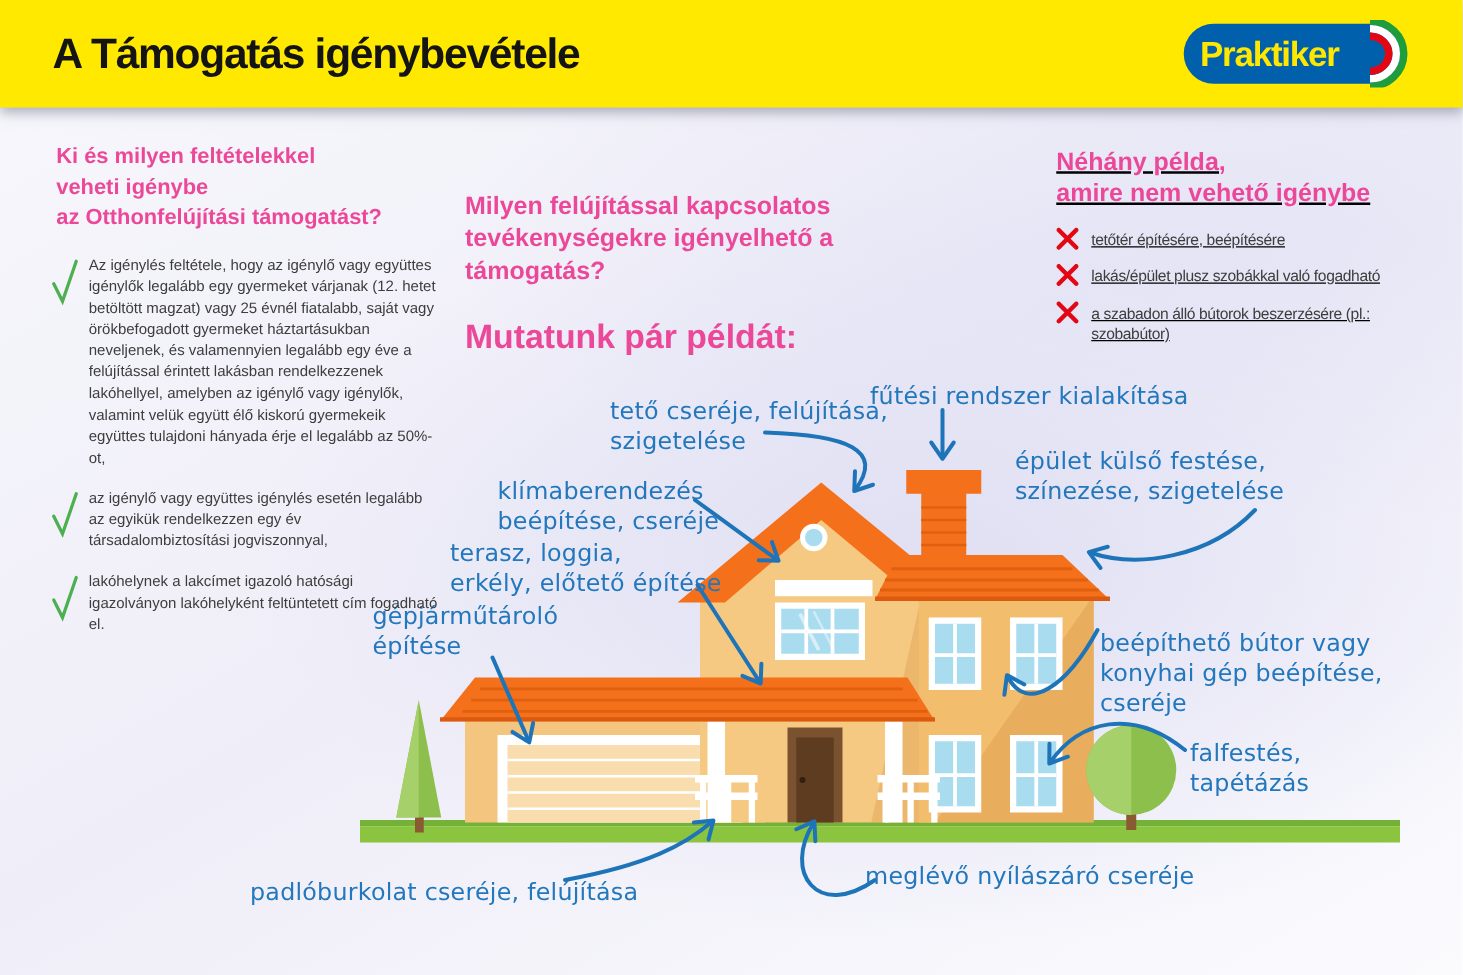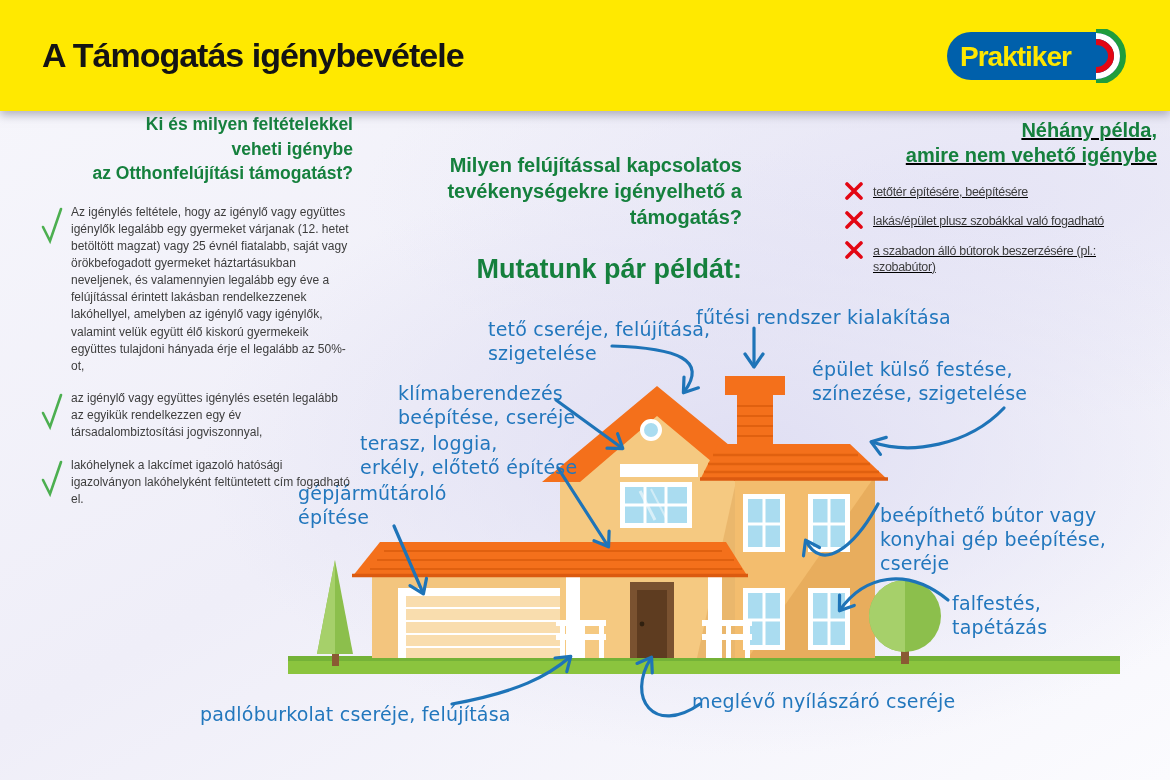--- a/index.html
+++ b/index.html
@@ -5,27 +5,27 @@
   html,body{margin:0;padding:0;}
   body{
     width:1170px;height:780px;position:relative;overflow:hidden;
     font-family:"Liberation Sans",sans-serif;
     background:
       radial-gradient(ellipse 760px 420px at 64% 58%, rgba(223,222,243,.95), rgba(223,222,243,0) 72%),
       radial-gradient(ellipse 900px 320px at 85% 25%, rgba(228,227,245,.85), rgba(228,227,245,0) 70%),
       linear-gradient(150deg,#f7f7fc 0%,#efeef8 50%,#fbfbfe 100%);
   }
   .header{
-    position:absolute;left:0;top:0;width:100%;height:111px;background:#ffe900;
+    position:absolute;left:0;top:0;width:100%;height:86px;background:#ffe900;
     box-shadow:0 4px 9px rgba(110,110,130,.5);
     display:flex;align-items:center;justify-content:space-between;
     padding:0 42px;box-sizing:border-box;z-index:5;gap:28px;
   }
   .page-title{font-size:34px;font-weight:700;color:#141414;letter-spacing:-1px;margin:0;}
-  .blue{color:#15803d;text-align:right;}
+  .blue{color:#ec4899;}
   .left-panel{position:absolute;left:45px;top:112px;width:308px;z-index:4;}
   .left-heading{font-size:17.5px;font-weight:700;line-height:1.4;margin:0 0 18px;white-space:pre-line;}
   .check-item{position:relative;padding-left:26px;margin-bottom:15px;font-size:12px;line-height:1.43;color:#3d3d3d;}
   .check-item .ck{position:absolute;left:-4px;top:1px;}
   .center-head{position:absolute;left:372px;top:152px;width:370px;z-index:4;}
   .center-heading{font-size:20px;font-weight:700;line-height:1.3;margin:0;white-space:pre-line;}
   .center-sub{font-size:27px;font-weight:700;margin:24px 0 0;}
   .right-panel{position:absolute;left:845px;top:118px;width:312px;z-index:4;text-decoration:underline;}
   .right-heading{font-size:20px;font-weight:700;line-height:1.25;margin:0 0 16px;white-space:pre-line;}
   .x-item{position:relative;padding-left:28px;margin-bottom:13px;font-size:12.5px;letter-spacing:-.3px;color:#3d3d3d;line-height:1.3;}

